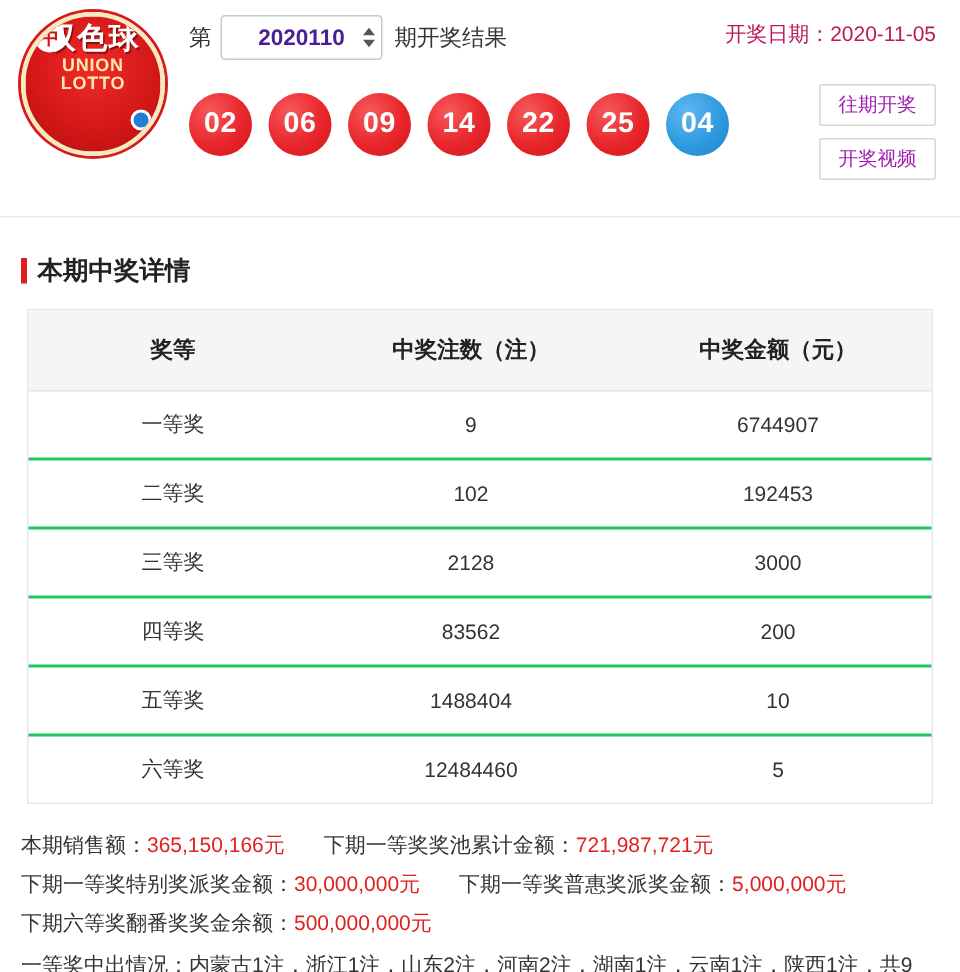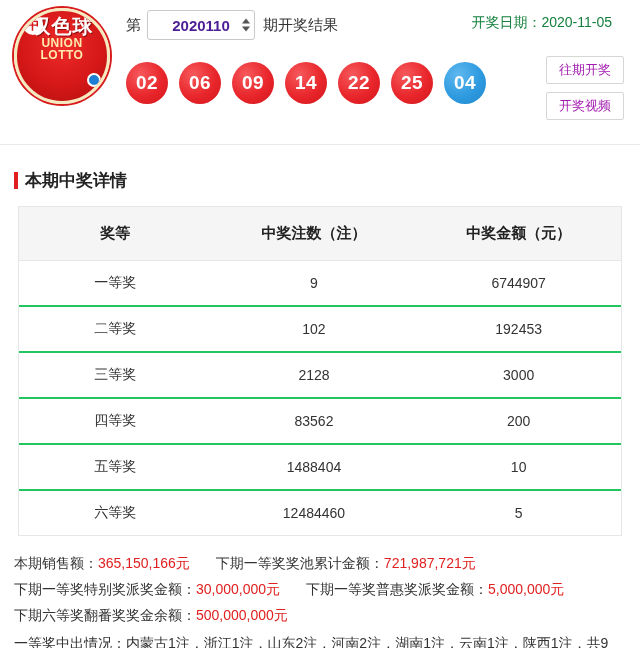--- a/index.html
+++ b/index.html
@@ -123,24 +123,24 @@
     width: 0; height: 0;
     border-left: 4px solid transparent;
     border-right: 4px solid transparent;
   }
   .spinner .up { border-bottom: 5px solid #555; margin-bottom: 3px; }
   .spinner .down { border-top: 5px solid #555; }
   .issue-suffix { margin-left: 8px; }
 
   .draw-date {
     position: absolute;
-    right: 28px;
+    right: 16px;
     top: 14px;
     font-size: 14px;
-    color: #15803d;
+    color: #be185d;
   }
 
   .balls {
     position: absolute;
     left: 126px;
     top: 62px;
     display: flex;
     gap: 11px;
     align-items: flex-end;
   }

